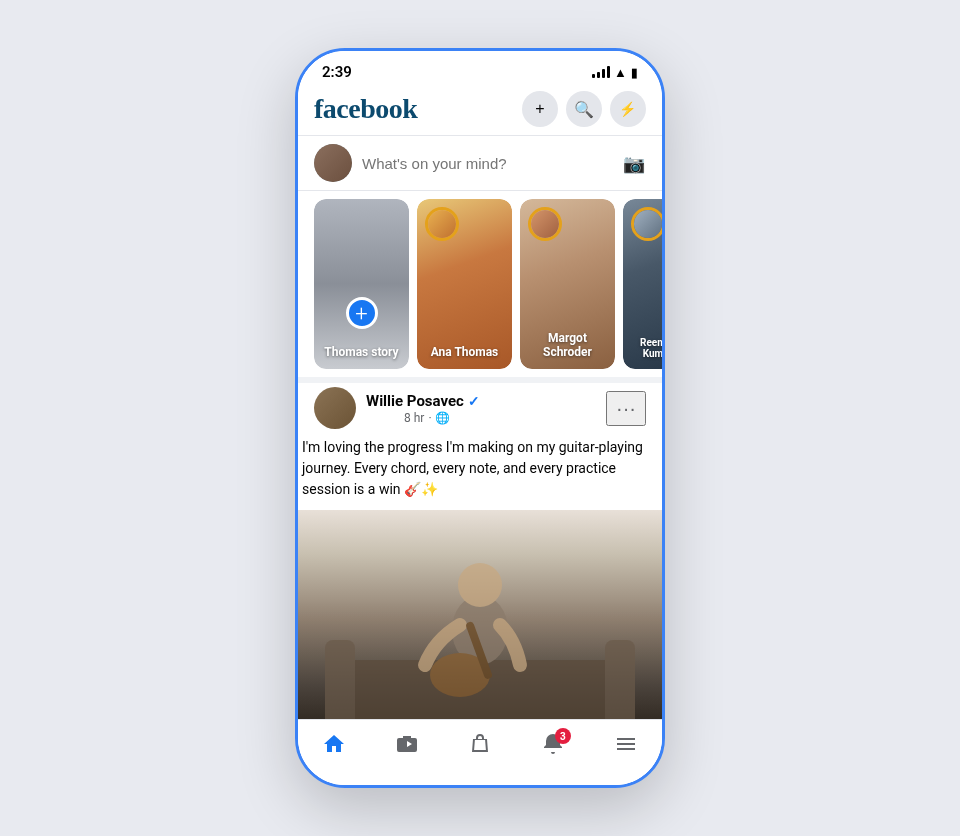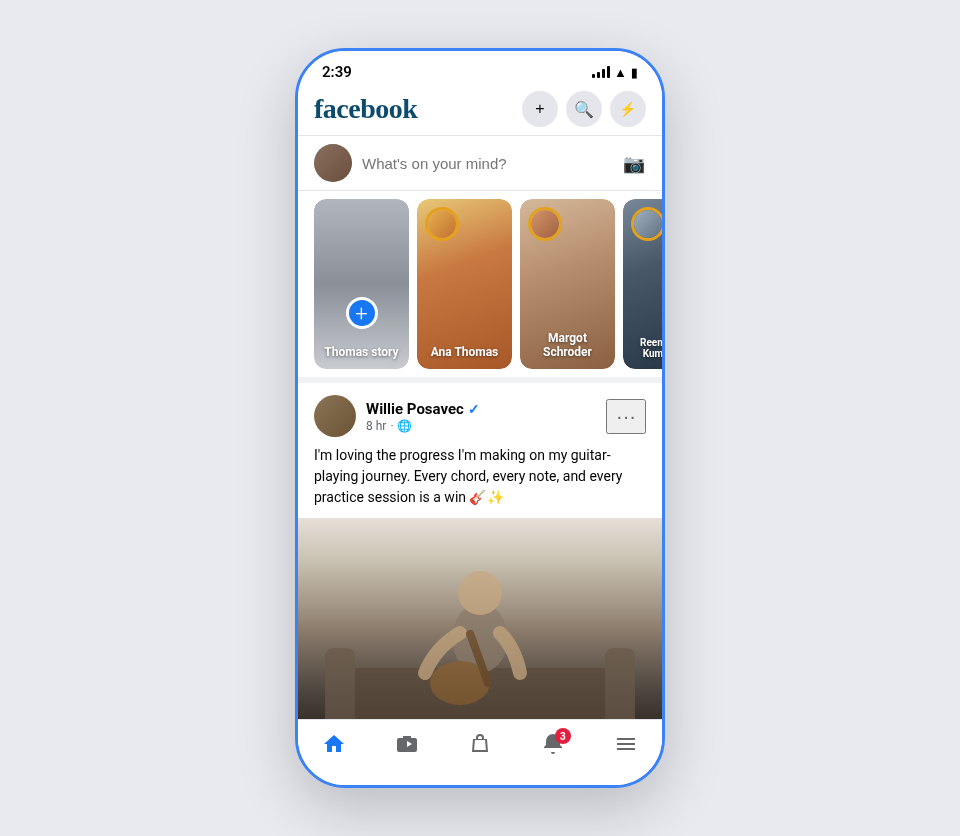--- a/index.html
+++ b/index.html
@@ -194,21 +194,21 @@
       overflow-y: auto;
       background: white;
     }
     .post-card {
       background: white;
       margin-bottom: 8px;
     }
     .post-header {
       display: flex;
       align-items: center;
-      padding: 12px 16px 8px;
+      padding: 4px 16px 8px;
       justify-content: space-between;
     }
     .post-author-info {
       display: flex;
       align-items: center;
       gap: 10px;
     }
     .post-avatar {
       width: 42px;
       height: 42px;
@@ -228,29 +228,30 @@
       color: #1877f2;
       font-size: 14px;
     }
     .post-meta {
       font-size: 12px;
       color: #65676b;
       display: flex;
       align-items: center;
       gap: 4px;
       margin-top: 1px;
+      margin-left: 38px;
     }
     .more-btn {
       color: #65676b;
       font-size: 20px;
       cursor: pointer;
       padding: 4px 8px;
     }
     .post-text {
-      padding: 0 16px 10px;
+      padding: 0 4px 10px;
       font-size: 14px;
       line-height: 1.5;
       color: #050505;
     }
     .post-image {
       width: 100%;
       height: 220px;
       background: linear-gradient(160deg, #c8b89a 0%, #8a7a6a 30%, #5a6a7a 60%, #3a5060 100%);
       position: relative;
       overflow: hidden;

